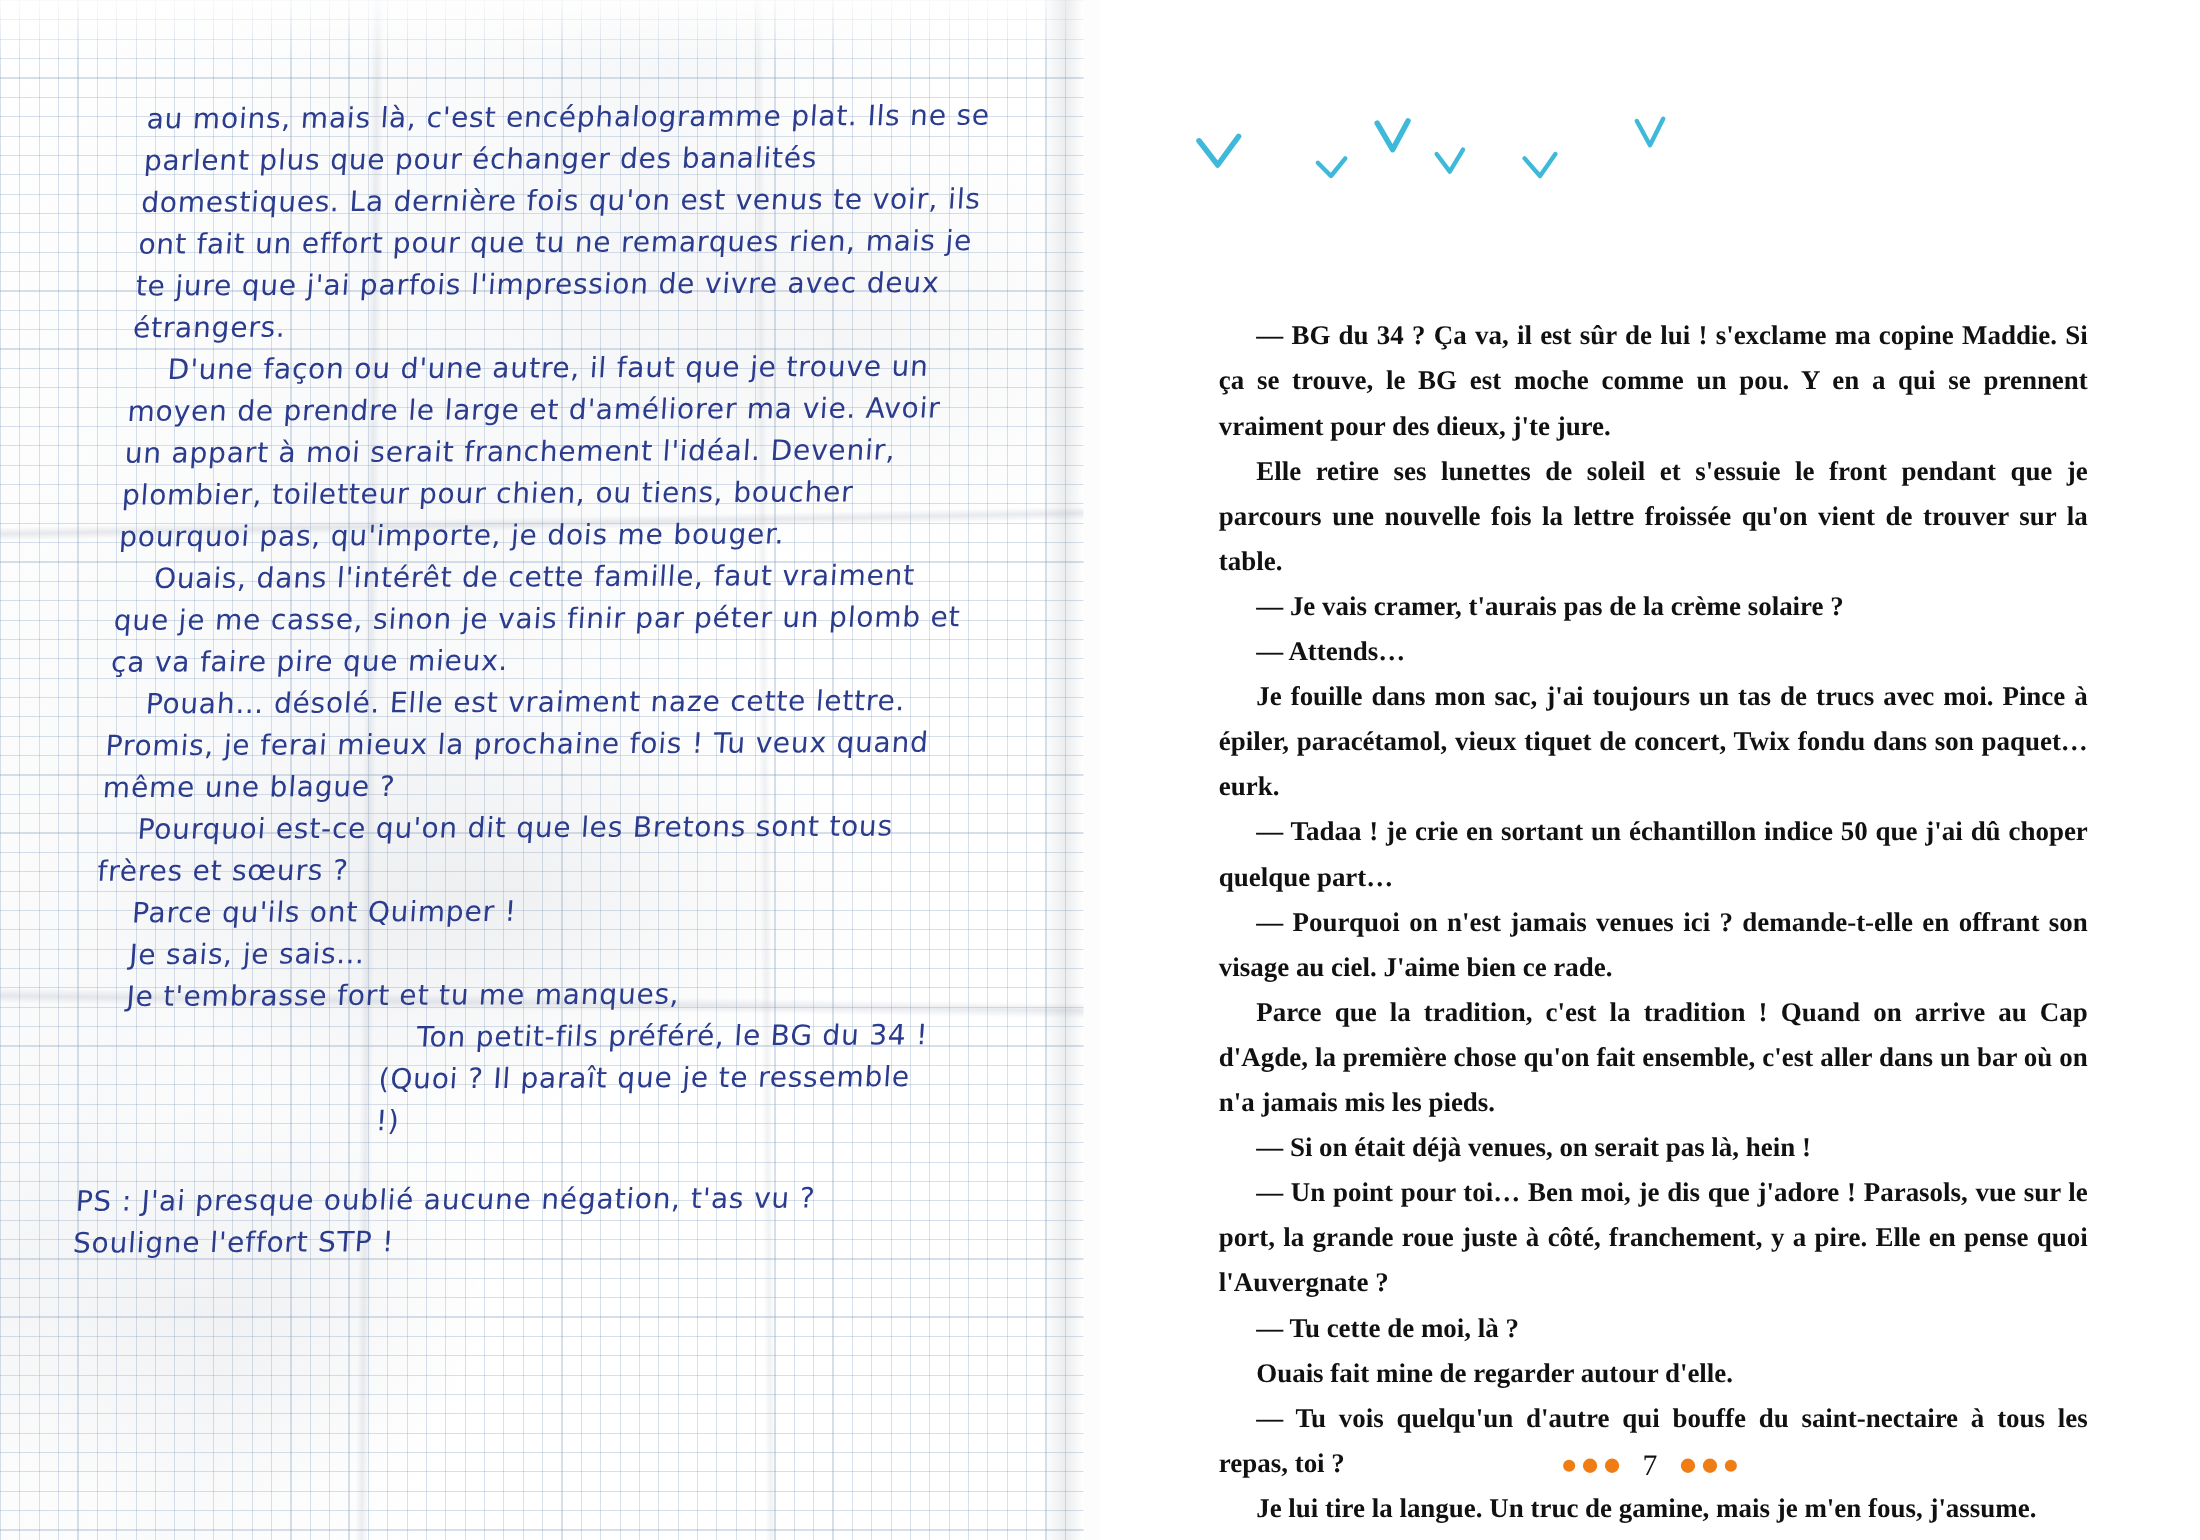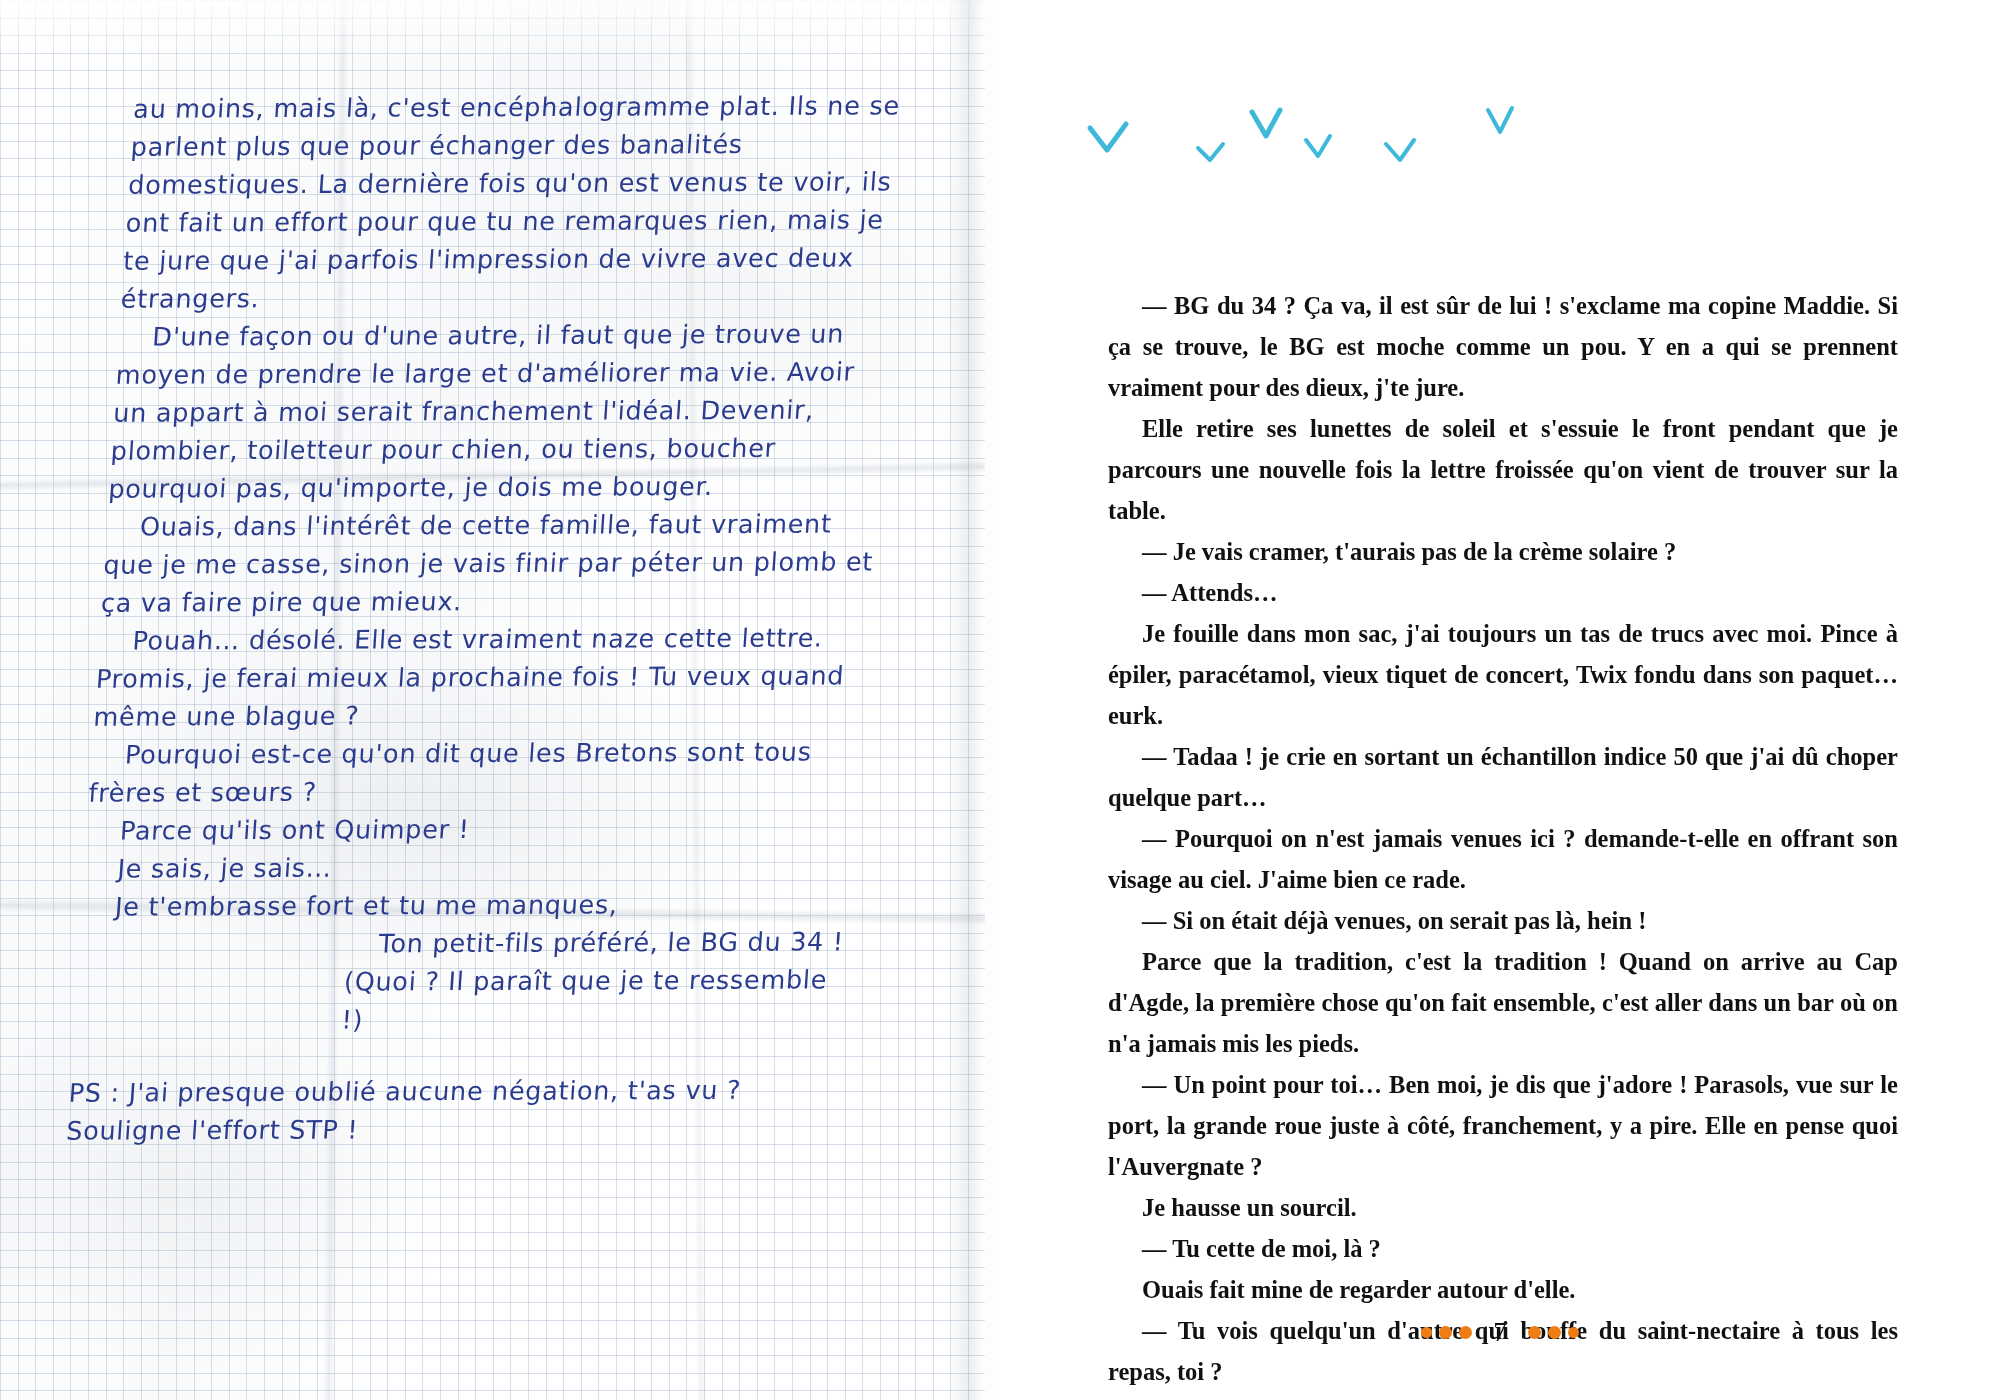--- a/index.html
+++ b/index.html
@@ -219,24 +219,23 @@
     </div>
 
     <div class="body-text">
       <p>— BG du 34 ? Ça va, il est sûr de lui ! s'exclame ma copine Maddie. Si ça se trouve, le BG est moche comme un pou. Y en a qui se prennent vraiment pour des dieux, j'te jure.</p>
       <p>Elle retire ses lunettes de soleil et s'essuie le front pendant que je parcours une nouvelle fois la lettre froissée qu'on vient de trouver sur la table.</p>
       <p>— Je vais cramer, t'aurais pas de la crème solaire ?</p>
       <p>— Attends…</p>
       <p>Je fouille dans mon sac, j'ai toujours un tas de trucs avec moi. Pince à épiler, paracétamol, vieux tiquet de concert, Twix fondu dans son paquet… eurk.</p>
       <p>— Tadaa ! je crie en sortant un échantillon indice 50 que j'ai dû choper quelque part…</p>
       <p>— Pourquoi on n'est jamais venues ici ? demande-t-elle en offrant son visage au ciel. J'aime bien ce rade.</p>
+      <p>Parce que la tradition, c'est la tradition ! Quand on arrive au Cap d'Agde, la première chose qu'on fait ensemble, c'est aller dans un bar où on n'a jamais mis les pieds.</p>
       <p>— Si on était déjà venues, on serait pas là, hein !</p>
-      <p>Parce que la tradition, c'est la tradition ! Quand on arrive au Cap d'Agde, la première chose qu'on fait ensemble, c'est aller dans un bar où on n'a jamais mis les pieds.</p>
       <p>— Un point pour toi… Ben moi, je dis que j'adore ! Parasols, vue sur le port, la grande roue juste à côté, franchement, y a pire. Elle en pense quoi l'Auvergnate ?</p>
-      <p>Je hausse un sourcil.</p>
       <p>— Tu cette de moi, là ?</p>
       <p>Ouais fait mine de regarder autour d'elle.</p>
       <p>— Tu vois quelqu'un d'autre qui bouffe du saint-nectaire à tous les repas, toi ?</p>
       <p>Je lui tire la langue. Un truc de gamine, mais je m'en fous, j'assume.</p>
     </div>
 
     <div class="folio">
       <span class="dots">
         <i class="small"></i>
         <i></i>

